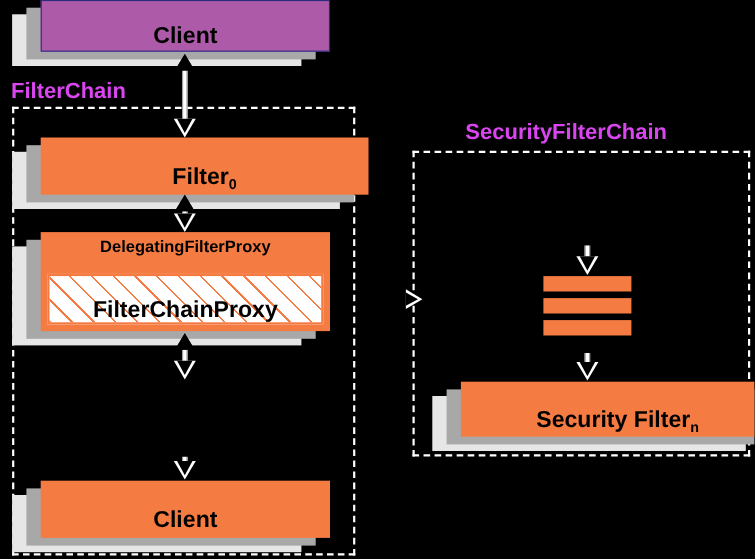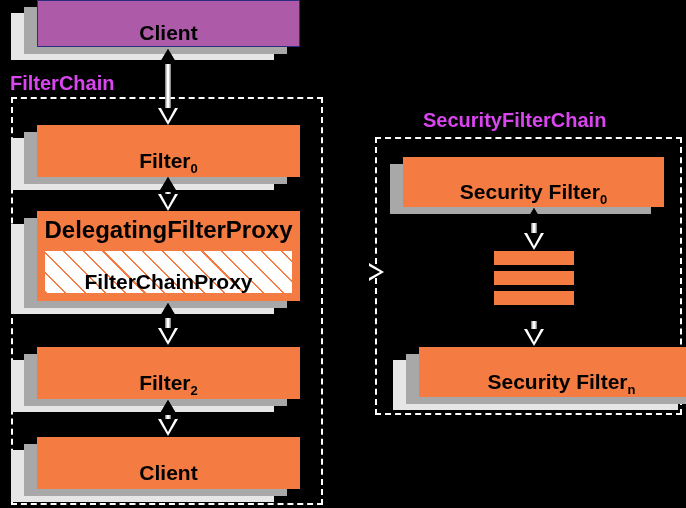--- a/index.html
+++ b/index.html
@@ -95,21 +95,21 @@
     position: relative;
     top: 5px;
   }
 
   
   .dfp-title {
     position: absolute;
     left: 0; right: 0; top: 5px;
     text-align: center;
     font-weight: bold;
-    font-size: 24px;
+    font-size: 15px;
     color: #000000;
     white-space: nowrap;
   }
   .hatch {
     position: absolute;
     left: 6px;
     right: 6px;
     bottom: 6px;
     height: 46px;
     background-color: #ffffff;
@@ -205,46 +205,39 @@
     <div class="sh2"></div>
     <div class="sh1"></div>
     <div class="face">
       <span class="lbl-main">Client</span>
     </div>
   </div>
 
   <div class="chain-label" style="left:10px; top:73px;">FilterChain</div>
   <div class="chain-box" style="left:11px; top:97px; width:312px; height:408px;"></div>
 
-  <div class="node" style="left:37px; top:125px; width:263px; height:52px;">
+  <div class="node" style="left:37px; top:125px; width:298px; height:52px;">
     <div class="sh2"></div>
     <div class="sh1"></div>
     <div class="face">
       <span class="lbl-main"><span>Filter</span><sub>0</sub></span>
     </div>
   </div>
 
   <div class="node" style="left:37px; top:211px; width:263px; height:90px;">
     <div class="sh2"></div>
     <div class="sh1"></div>
     <div class="face stacked-face">
       <div class="dfp-title">DelegatingFilterProxy</div>
       <div class="hatch">
         <span class="lbl-main">FilterChainProxy</span>
       </div>
     </div>
   </div>
 
-  <div class="node" style="left:37px; top:347px; width:263px; height:52px;">
-    <div class="sh2"></div>
-    <div class="sh1"></div>
-    <div class="face">
-      <span class="lbl-main"><span>Filter</span><sub>2</sub></span>
-    </div>
-  </div>
 
   <div class="node" style="left:37px; top:437px; width:263px; height:52px;">
     <div class="sh2"></div>
     <div class="sh1"></div>
     <div class="face">
       <span class="lbl-main">Client</span>
     </div>
   </div>
 
   <div class="conn" style="left:152px; top:47px; width:32px; height:78px;">
@@ -269,26 +262,20 @@
     <div class="shaft" style="top:9px; height:15px;"></div>
     <div class="tri-up-solid" style="top:1px;"></div>
     <div class="tri-down-hollow" style="top:20px;"></div>
   </div>
 
   <div class="chain-label" style="left:375px; top:110px;margin-left:48px;">SecurityFilterChain</div>
   <div class="chain-box" style="left:375px; top:137px; width:307px; height:278px;"></div>
 
   <div class="tri-right-hollow" style="left:369px; top:263px;"></div>
 
-  <div class="node" style="left:403px; top:157px; width:261px; height:50px;">
-    <div class="sh1"></div>
-    <div class="face">
-      <span class="lbl-main"><span>Security Filter</span><sub>0</sub></span>
-    </div>
-  </div>
 
   <div class="minibar" style="left:494px; top:251px; width:80px; height:14px;"></div>
   <div class="minibar" style="left:494px; top:271px; width:80px; height:14px;"></div>
   <div class="minibar" style="left:494px; top:291px; width:80px; height:14px;"></div>
 
   <div class="node" style="left:419px; top:347px; width:285px; height:50px;text-decoration:underline;">
     <div class="sh2"></div>
     <div class="sh1"></div>
     <div class="face">
       <span class="lbl-main"><span>Security Filter</span><sub>n</sub></span>

